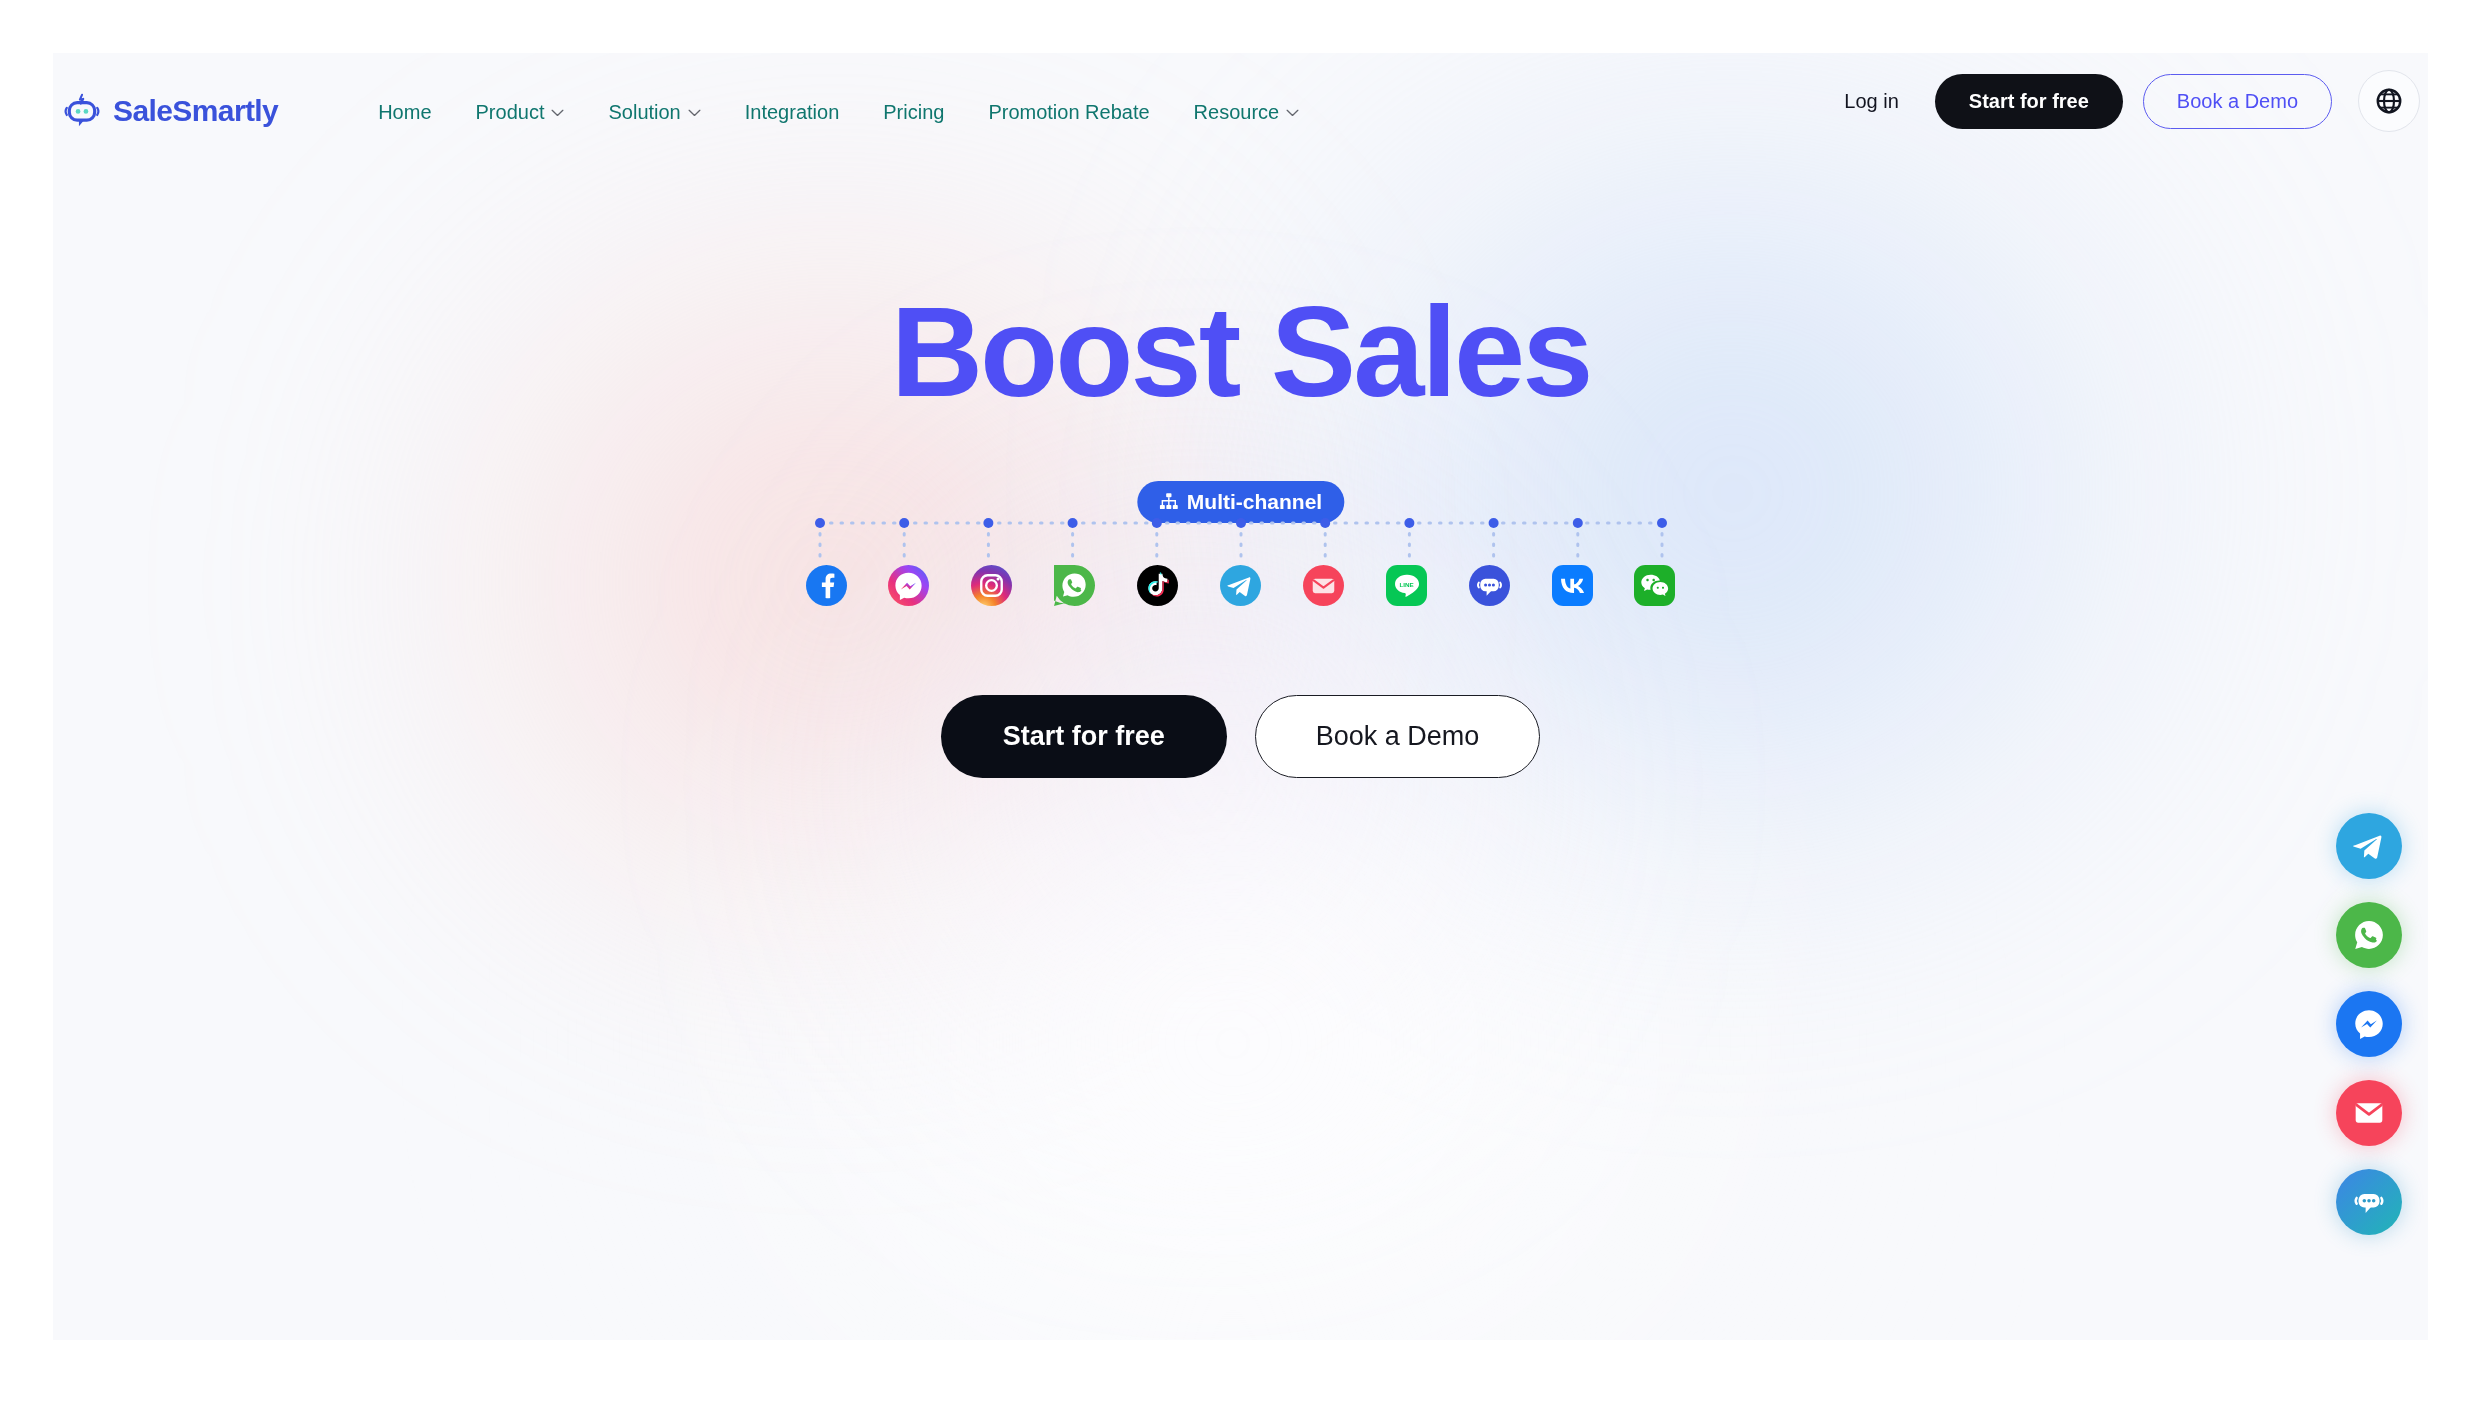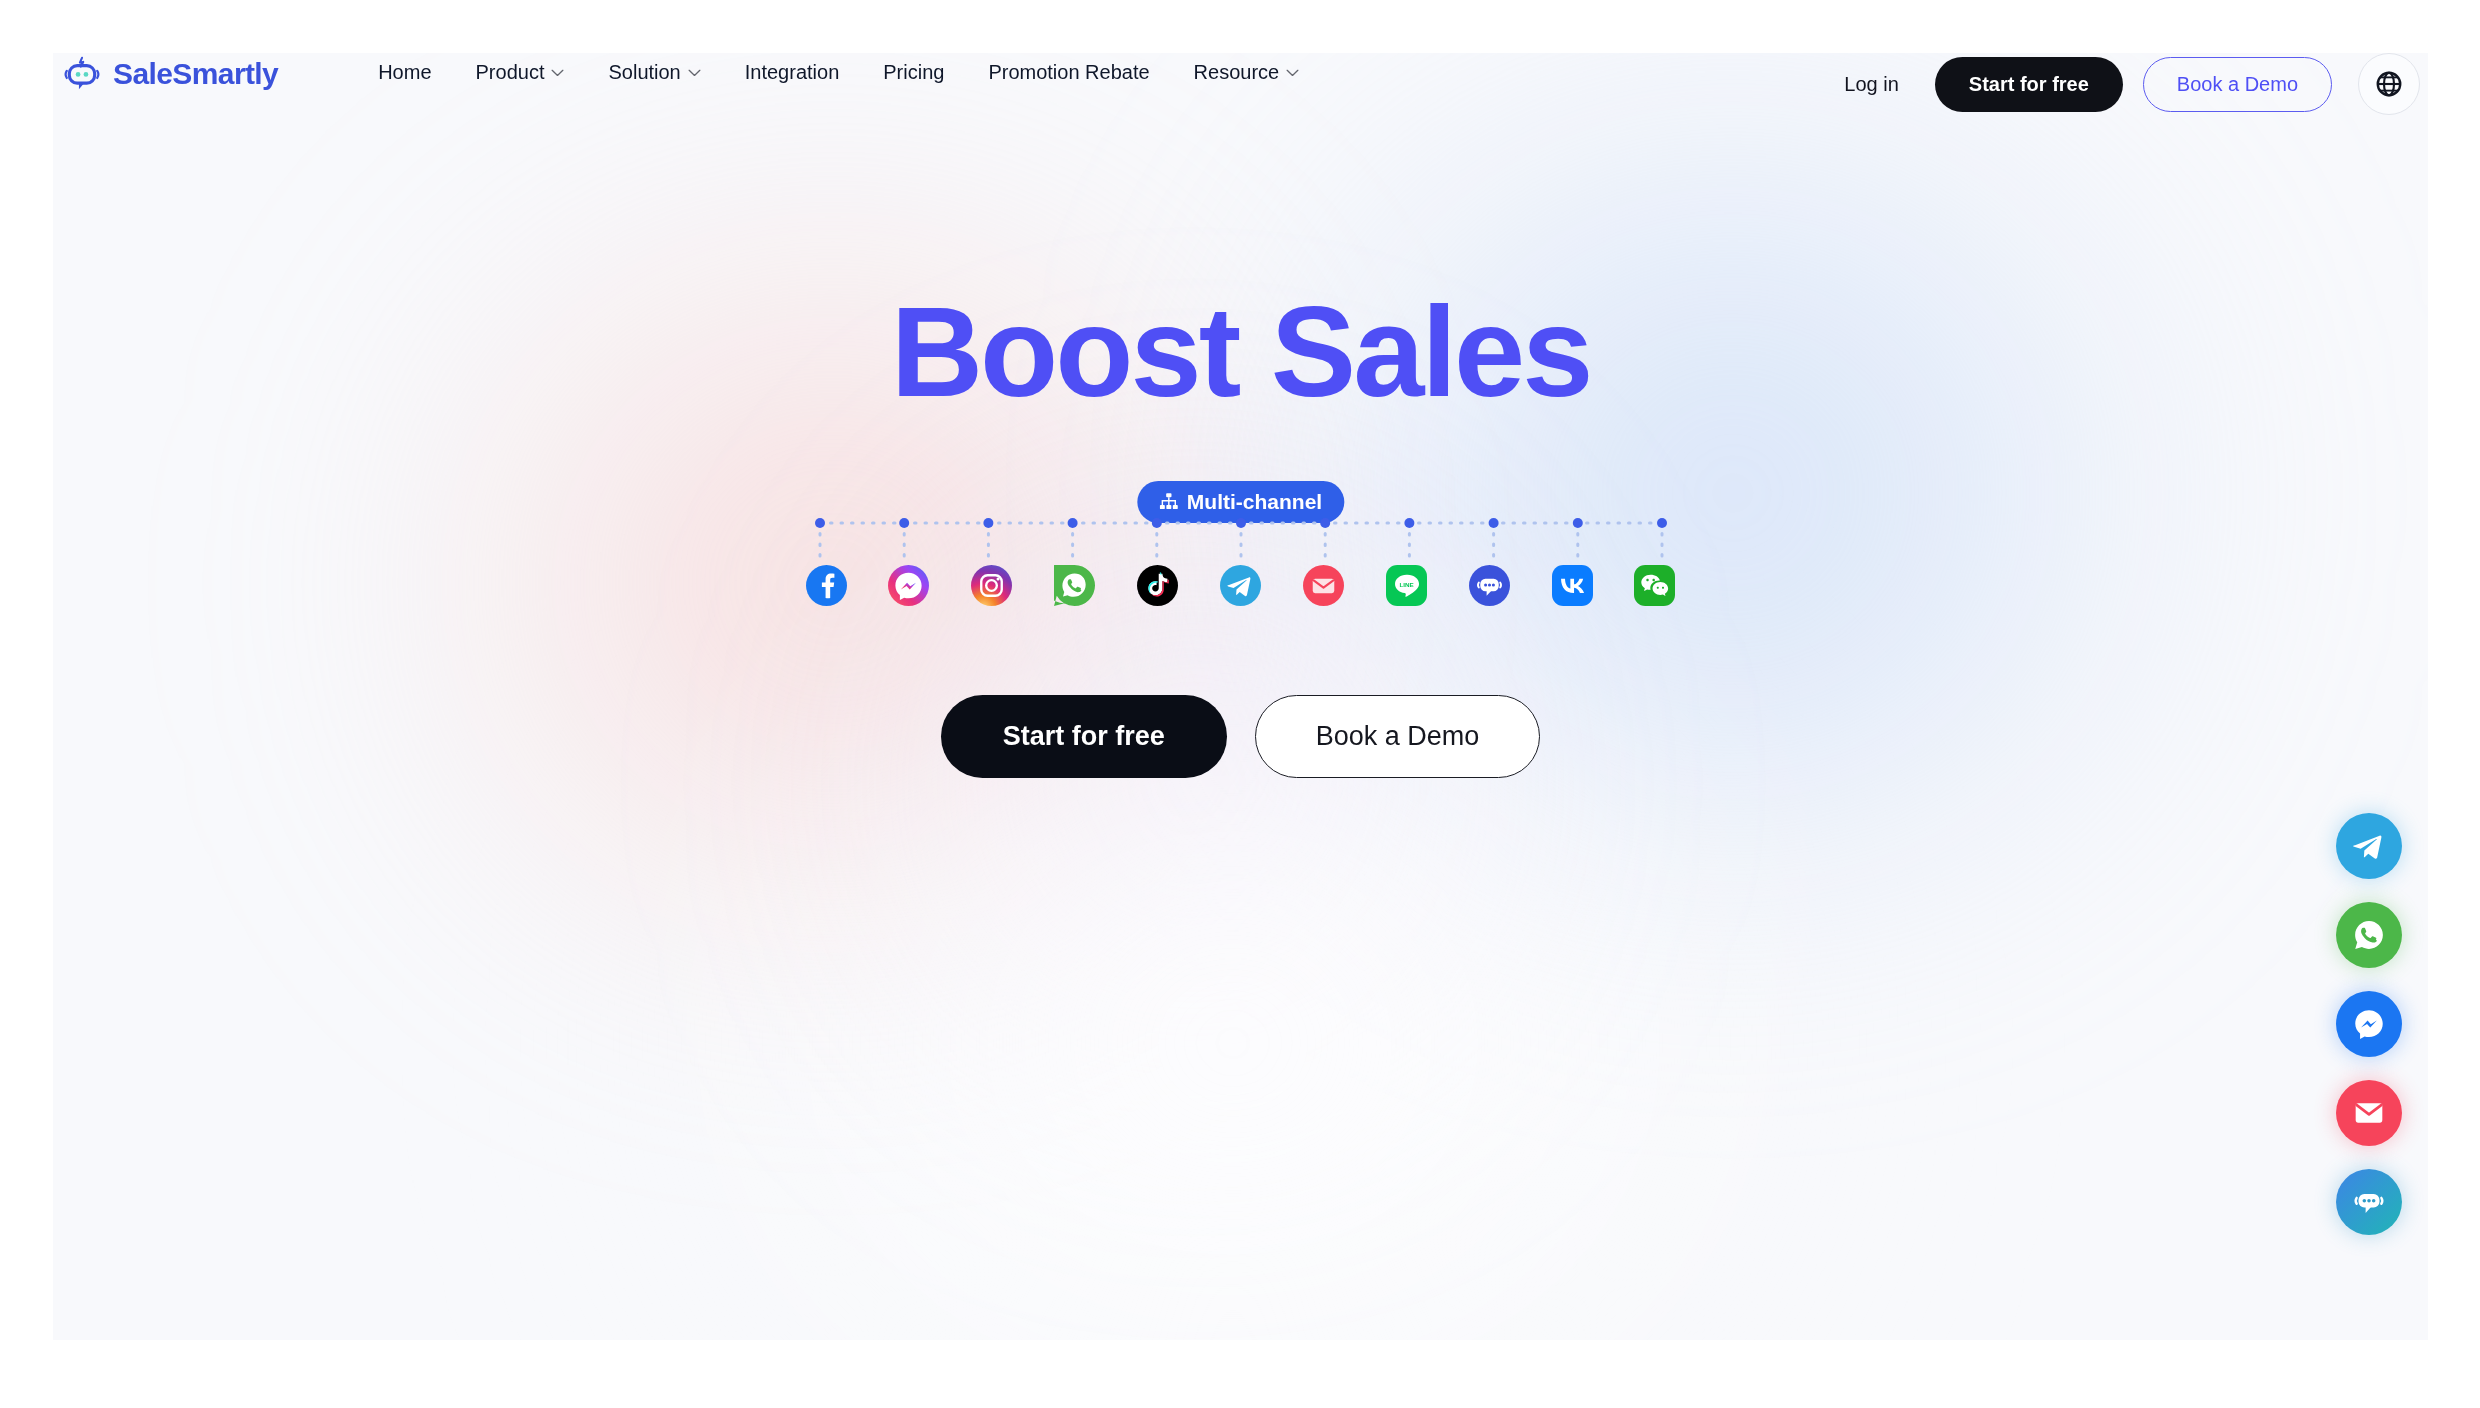--- a/index.html
+++ b/index.html
@@ -44,21 +44,21 @@
     width: 1500px; height: 700px;
     left: 430px; top: 640px;
     background: radial-gradient(circle at 50% 50%, rgba(255,255,255,0.96), rgba(255,255,255,0) 72%);
   }
 
   
   .header {
     position: relative;
     height: 79px;
     display: flex;
-    align-items: flex-start;
+    align-items: flex-end;
     padding: 0 0 0 0;
     z-index: 5;
   }
 
   .brand {
     display: flex;
     align-items: center;
     gap: 10px;
     margin-left: 8px;
     margin-right: 78px;
@@ -75,21 +75,21 @@
   .nav {
     display: flex;
     align-items: center;
     gap: 0;
   }
   .nav-item {
     display: flex;
     align-items: center;
     gap: 7px;
     font-size: 20px;
-    color: #0f172a;
+    color: #0f766e;
     padding: 8px 22px;
     white-space: nowrap;
     cursor: pointer;
   }
   .chev { width: 13px; height: 8px; display: block; opacity: .75; }
 
   .header-right {
     display: flex;
     align-items: center;
     gap: 4px;

